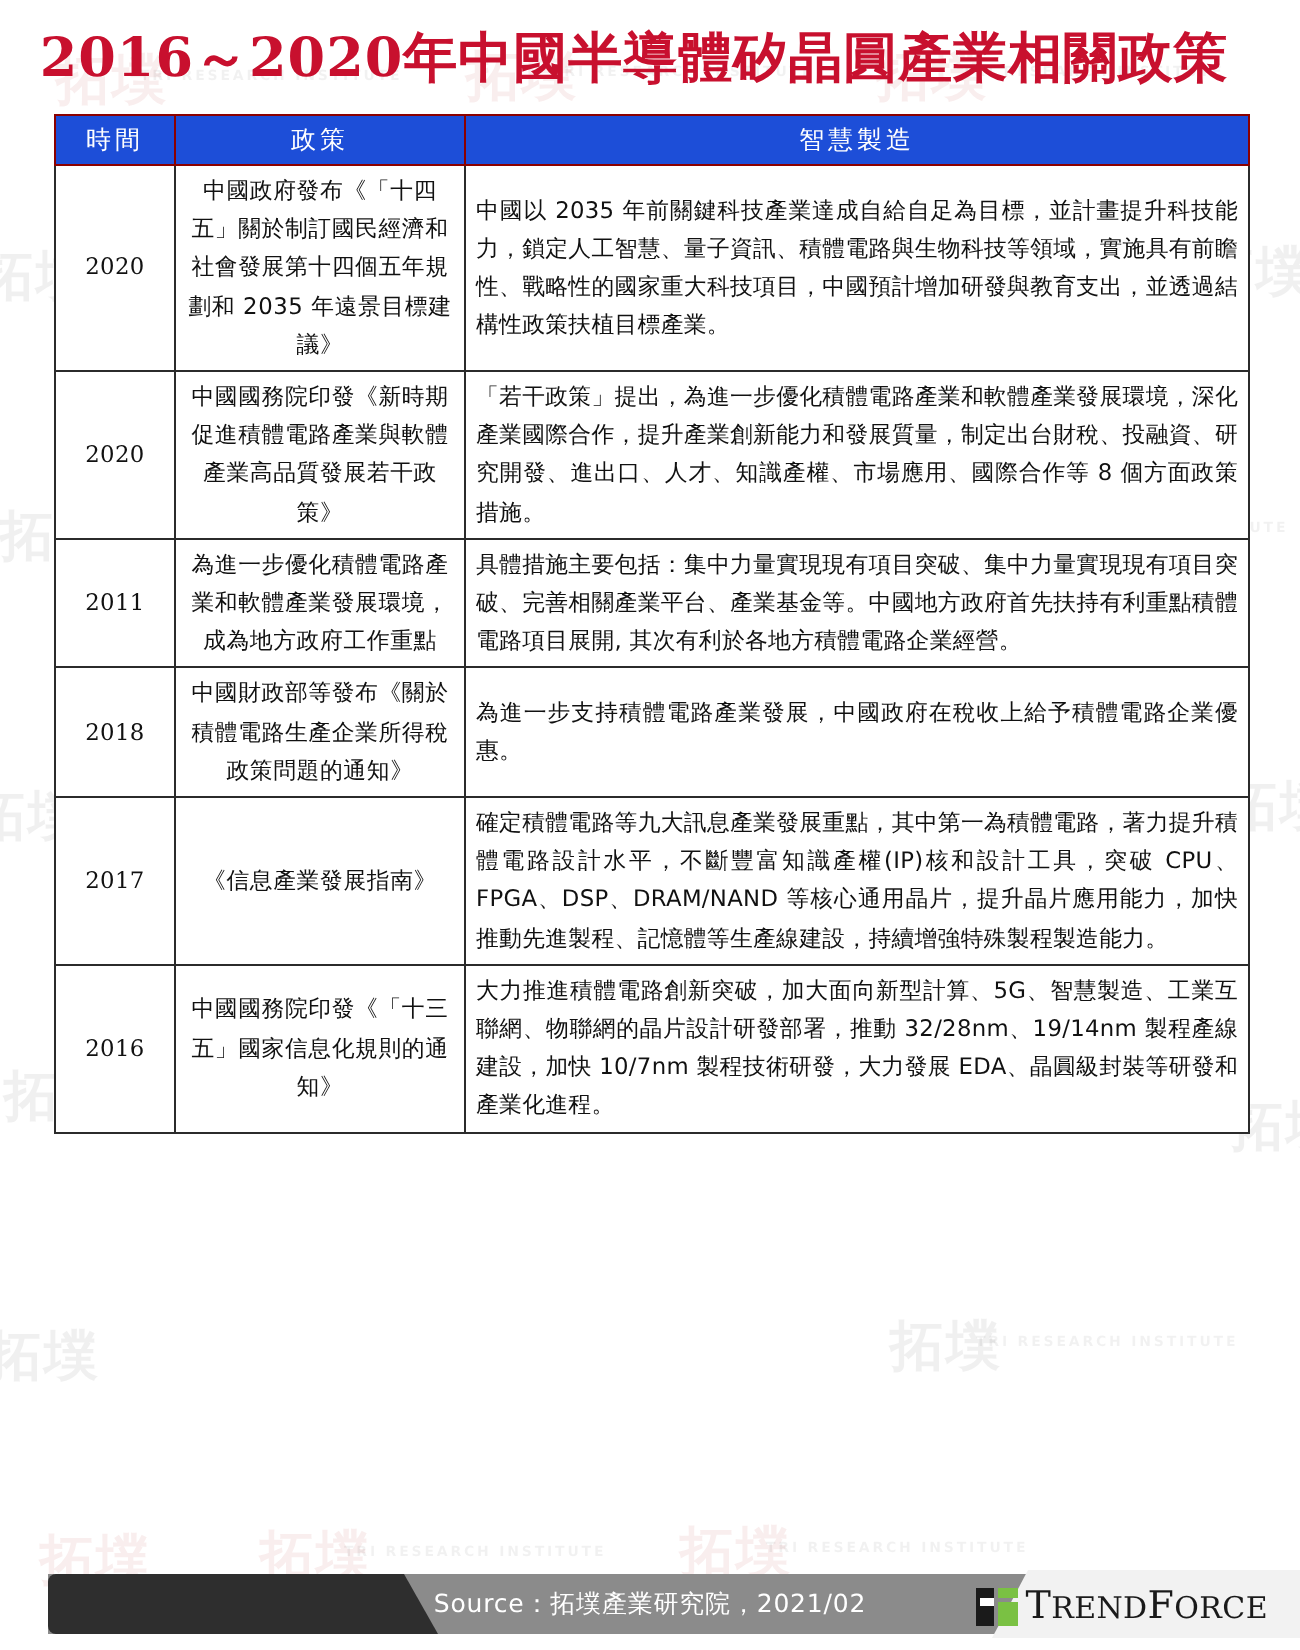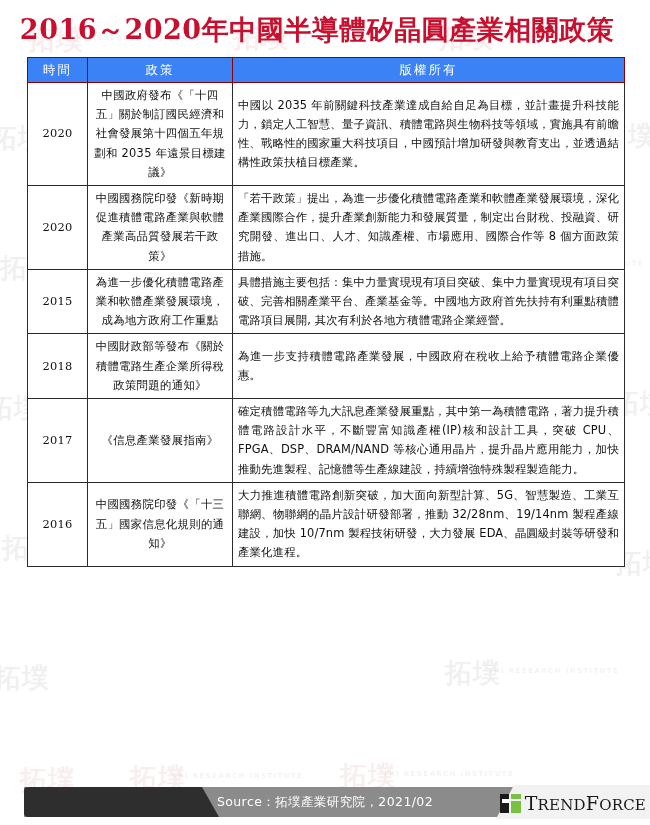--- a/index.html
+++ b/index.html
@@ -67,21 +67,21 @@
     border-collapse: collapse;
     table-layout: fixed;
     background: #ffffff;
     font-family: "DejaVu Sans", "Liberation Sans", sans-serif;
   }
   #policy-table col.c-year   { width: 60px; }
   #policy-table col.c-policy { width: 145px; }
   #policy-table col.c-desc   { width: 392px; }
 
   #policy-table th {
-    background: #3b82f6;
+    background: #1d4ed8;
     color: #ffffff;
     font-size: 12.5px;
     font-weight: normal;
     letter-spacing: 2px;
     padding: 4px 2px 5px;
     border: 1px solid #8b0000;
     text-align: center;
     line-height: 15px;
   }
   #policy-table td {
@@ -166,21 +166,21 @@
     position: absolute;
     right: 0px;
     top: -2px;
     width: 160px;
     height: 34px;
     background: #f2f2f2;
     clip-path: polygon(24px 0, 160px 0, 160px 34px, 6px 34px);
   }
   #footer-logo-wrap {
     position: absolute;
-    right: 4px;
+    right: 16px;
     top: 4px;
     height: 24px;
     display: flex;
     align-items: center;
     gap: 4px;
   }
   #tf-mark {
     width: 21px;
     height: 19px;
     position: relative;
@@ -279,36 +279,36 @@
   <table id="policy-table">
     <colgroup>
       <col class="c-year">
       <col class="c-policy">
       <col class="c-desc">
     </colgroup>
     <thead>
       <tr>
         <th>時間</th>
         <th>政策</th>
-        <th>版權所有</th>
+        <th>智慧製造</th>
       </tr>
     </thead>
     <tbody>
       <tr>
         <td class="year">2020</td>
         <td class="policy">中國政府發布《「十四五」關於制訂國民經濟和社會發展第十四個五年規劃和 2035 年遠景目標建議》</td>
         <td class="desc">中國以 2035 年前關鍵科技產業達成自給自足為目標，並計畫提升科技能力，鎖定人工智慧、量子資訊、積體電路與生物科技等領域，實施具有前瞻性、戰略性的國家重大科技項目，中國預計增加研發與教育支出，並透過結構性政策扶植目標產業。</td>
       </tr>
       <tr>
         <td class="year">2020</td>
         <td class="policy">中國國務院印發《新時期促進積體電路產業與軟體產業高品質發展若干政策》</td>
         <td class="desc">「若干政策」提出，為進一步優化積體電路產業和軟體產業發展環境，深化產業國際合作，提升產業創新能力和發展質量，制定出台財稅、投融資、研究開發、進出口、人才、知識產權、市場應用、國際合作等 8 個方面政策措施。</td>
       </tr>
       <tr>
-        <td class="year">2015</td>
+        <td class="year">2011</td>
         <td class="policy">為進一步優化積體電路產業和軟體產業發展環境，成為地方政府工作重點</td>
         <td class="desc">具體措施主要包括：集中力量實現現有項目突破、集中力量實現現有項目突破、完善相關產業平台、產業基金等。中國地方政府首先扶持有利重點積體電路項目展開, 其次有利於各地方積體電路企業經營。</td>
       </tr>
       <tr>
         <td class="year">2018</td>
         <td class="policy">中國財政部等發布《關於積體電路生產企業所得稅政策問題的通知》</td>
         <td class="desc">為進一步支持積體電路產業發展，中國政府在稅收上給予積體電路企業優惠。</td>
       </tr>
       <tr>
         <td class="year">2017</td>

